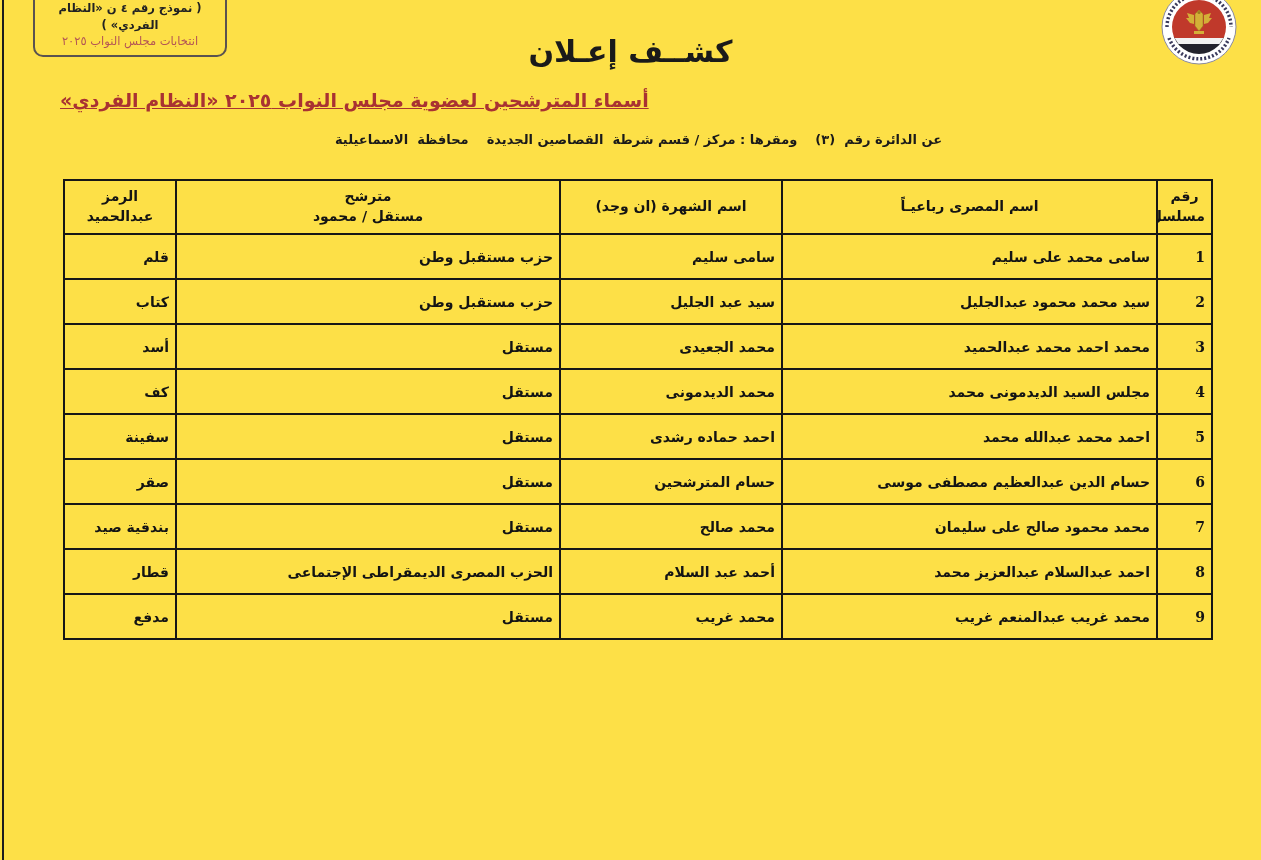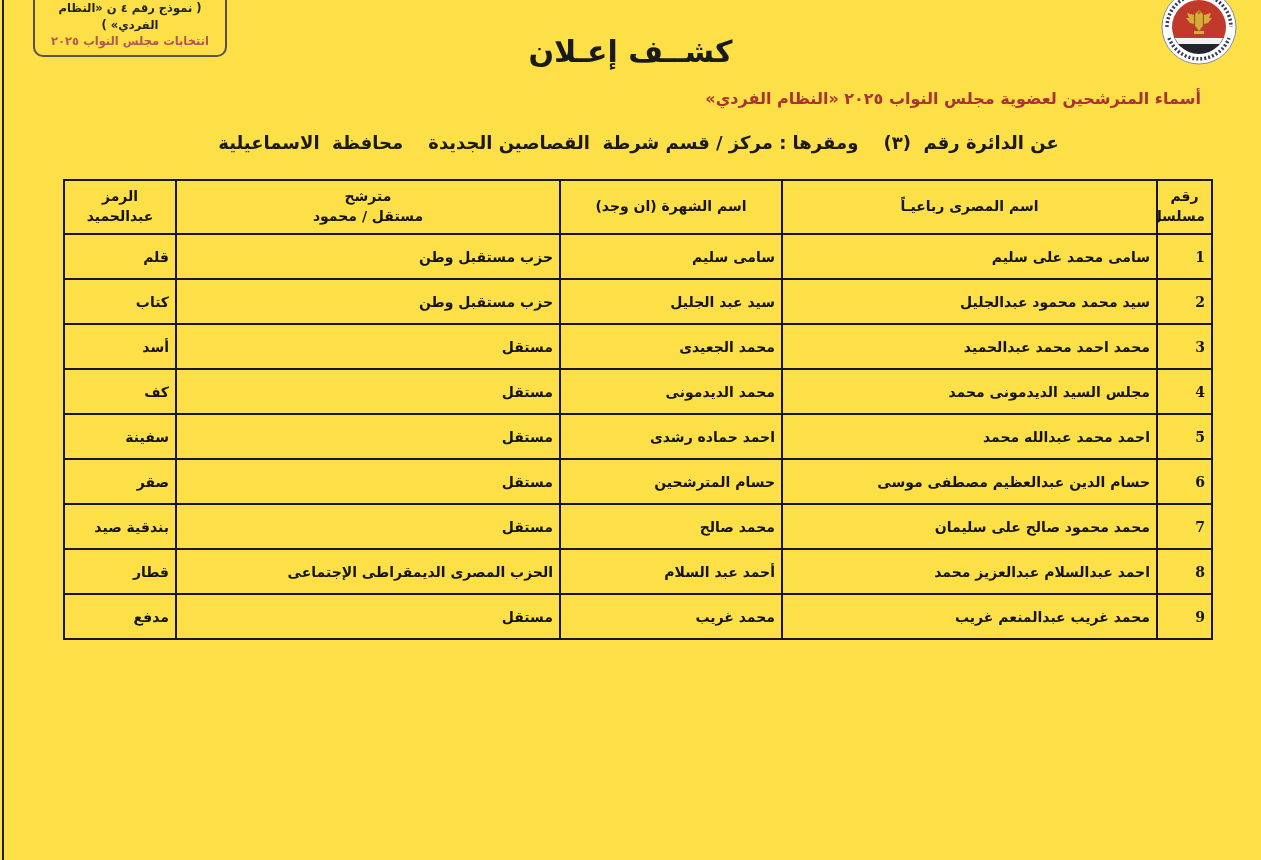--- a/index.html
+++ b/index.html
@@ -12,38 +12,38 @@
     color:#111;
   }
   .scan-edge{position:absolute;left:2px;top:0;width:2px;height:860px;background:#1c1c1c;}
   
   .form-box{
     position:absolute;left:33px;top:-12px;width:178px;
     border:2px solid #5a5250;border-radius:10px;
     padding:10px 6px 5px 6px;text-align:center;direction:rtl;
   }
   .form-box .l1{display:block;font-size:11.5px;font-weight:bold;color:#222;line-height:1.45;}
-  .form-box .l2{display:block;font-size:11.5px;font-weight:bold;color:#b45555;line-height:1.45;}
+  .form-box .l2{display:block;font-size:11.5px;font-weight:normal;color:#b45555;line-height:1.45;}
   
   .logo{position:absolute;right:12px;top:0;width:100px;height:66px;}
   
   .title{
     position:absolute;top:34px;left:60px;right:60px;
     text-align:center;direction:rtl;
     font-size:30px;font-weight:bold;color:#1a1a1a;letter-spacing:1px;
   }
   .subtitle{
     position:absolute;top:89px;left:60px;right:60px;
-    text-align:right;direction:rtl;
-    font-size:16px;font-weight:bold;color:#a93232;
+    text-align:left;direction:rtl;
+    font-size:19px;font-weight:bold;color:#a93232;text-decoration:underline;
   }
   .district{
     position:absolute;top:132px;left:60px;right:44px;
     text-align:center;direction:rtl;white-space:pre-wrap;
-    font-size:18px;font-weight:bold;color:#1a1a1a;
+    font-size:13px;font-weight:bold;color:#1a1a1a;
   }
   
   table.cands{
     position:absolute;left:63px;top:179px;width:1148px;
     border-collapse:collapse;direction:rtl;
     table-layout:fixed;
   }
   table.cands th, table.cands td{
     border:2px solid #161616;
     text-align:center;vertical-align:middle;

